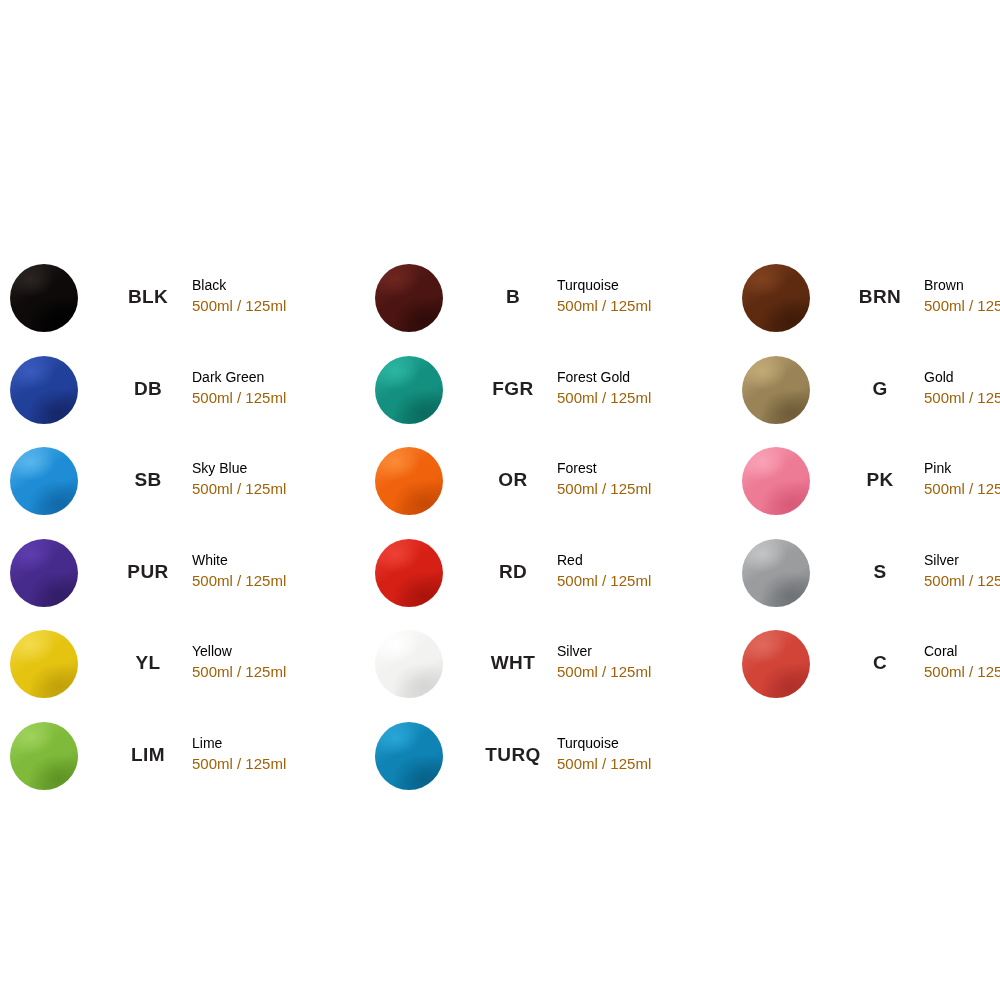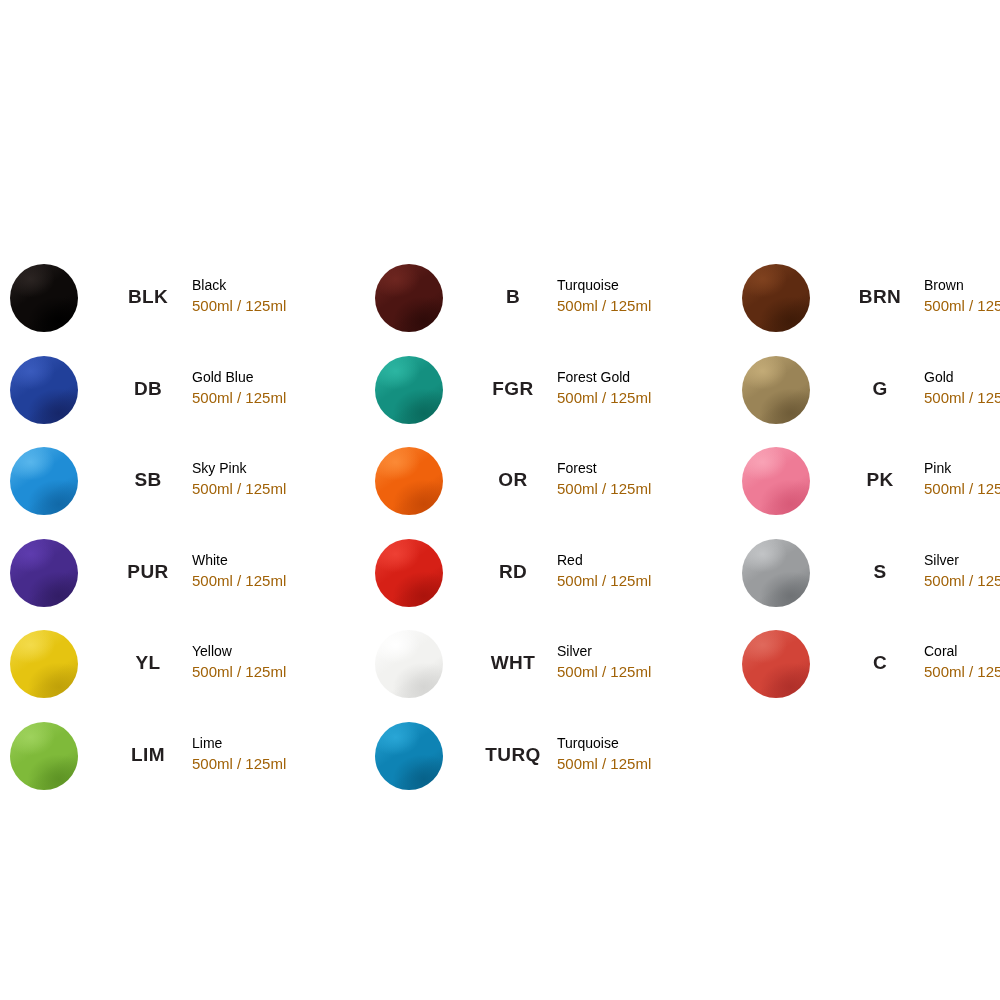--- a/index.html
+++ b/index.html
@@ -89,29 +89,29 @@
         <div class="swatch-code">BLK</div>
         <div class="swatch-text">
           <div class="swatch-name">Black</div>
           <div class="swatch-size">500ml / 125ml</div>
         </div>
       </div>
       <div class="swatch-row">
         <div class="swatch-dot" style="background: radial-gradient(58% 44% at 30% 22%, rgb(58, 91, 189) 0%, rgba(255, 255, 255, 0) 62%), radial-gradient(70% 55% at 72% 84%, rgb(22, 39, 106) 0%, rgba(255, 255, 255, 0) 66%), linear-gradient(145deg, rgb(58, 91, 189) 0%, rgb(33, 64, 154) 42%, rgb(33, 64, 154) 62%, rgb(22, 39, 106) 100%);"></div>
         <div class="swatch-code">DB</div>
         <div class="swatch-text">
-          <div class="swatch-name">Gold Blue</div>
+          <div class="swatch-name">Dark Green</div>
           <div class="swatch-size">500ml / 125ml</div>
         </div>
       </div>
       <div class="swatch-row">
         <div class="swatch-dot" style="background: radial-gradient(58% 44% at 30% 22%, rgb(88, 182, 236) 0%, rgba(255, 255, 255, 0) 62%), radial-gradient(70% 55% at 72% 84%, rgb(17, 105, 168) 0%, rgba(255, 255, 255, 0) 66%), linear-gradient(145deg, rgb(88, 182, 236) 0%, rgb(31, 141, 214) 42%, rgb(31, 141, 214) 62%, rgb(17, 105, 168) 100%);"></div>
         <div class="swatch-code">SB</div>
         <div class="swatch-text">
-          <div class="swatch-name">Sky Pink</div>
+          <div class="swatch-name">Sky Blue</div>
           <div class="swatch-size">500ml / 125ml</div>
         </div>
       </div>
       <div class="swatch-row">
         <div class="swatch-dot" style="background: radial-gradient(58% 44% at 30% 22%, rgb(94, 60, 174) 0%, rgba(255, 255, 255, 0) 62%), radial-gradient(70% 55% at 72% 84%, rgb(50, 29, 102) 0%, rgba(255, 255, 255, 0) 66%), linear-gradient(145deg, rgb(94, 60, 174) 0%, rgb(71, 43, 140) 42%, rgb(71, 43, 140) 62%, rgb(50, 29, 102) 100%);"></div>
         <div class="swatch-code">PUR</div>
         <div class="swatch-text">
           <div class="swatch-name">White</div>
           <div class="swatch-size">500ml / 125ml</div>
         </div>

